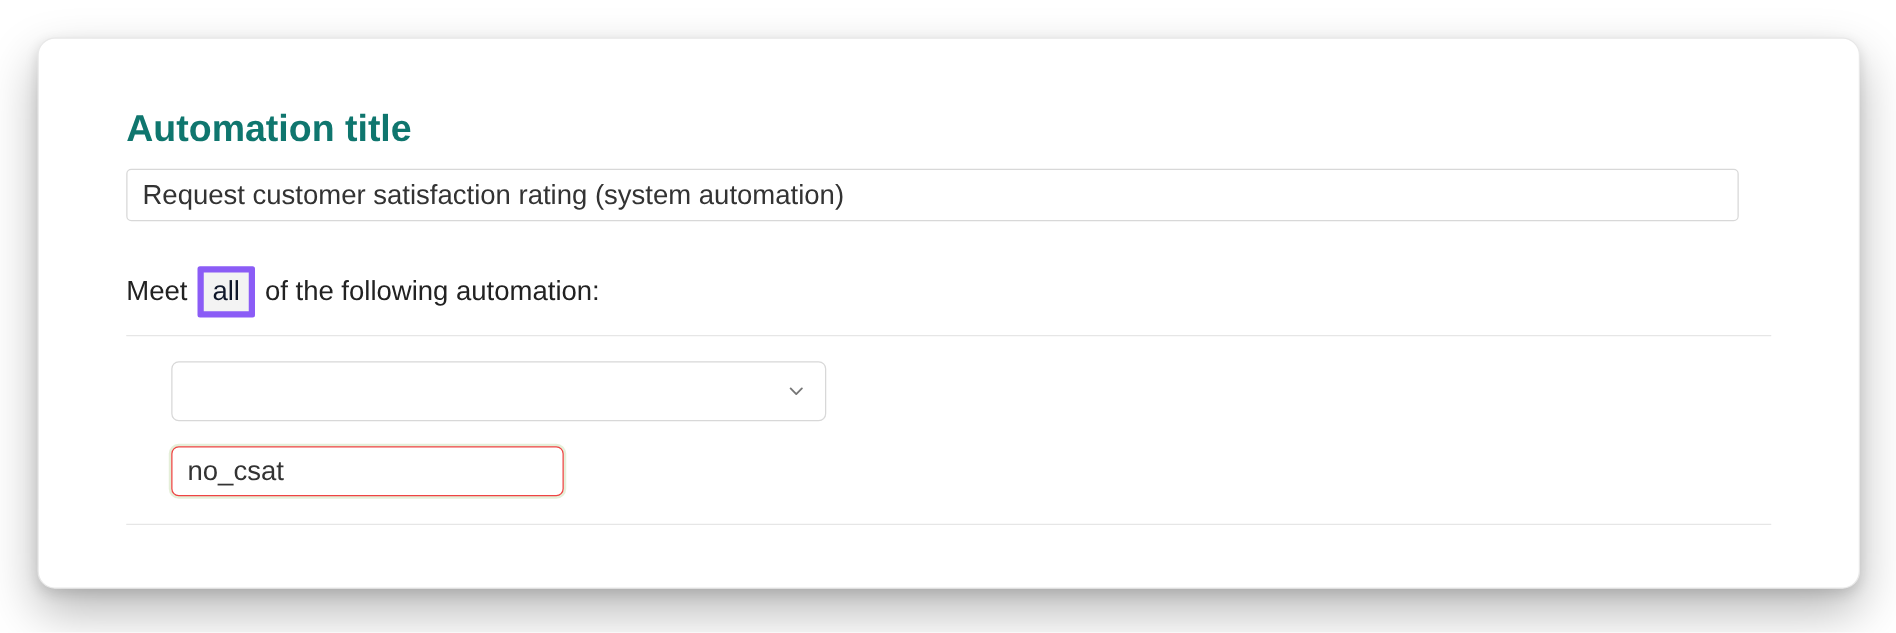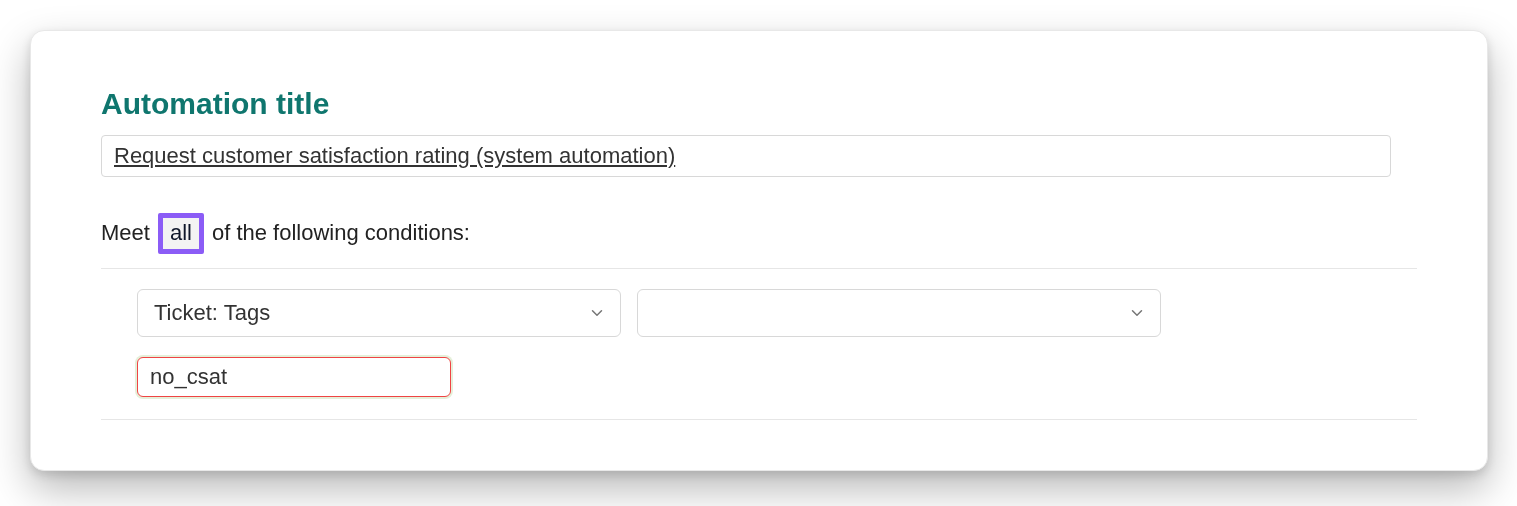--- a/index.html
+++ b/index.html
@@ -26,21 +26,20 @@
       margin-bottom: 14px;
     }
     .title-input {
       width: 1290px;
       font-size: 22px;
       padding: 7px 12px;
       border: 1px solid #d8d8d8;
       border-radius: 4px;
       color: #333;
       background: #fff;
-      text-decoration: underline;
     }
     .meet-row {
       margin-top: 36px;
       font-size: 22px;
       color: #222;
       display: flex;
       align-items: center;
       gap: 8px;
       margin-bottom: 14px;
     }
@@ -116,36 +115,28 @@
 
 <div class="card">
 
   <h2 class="title">Automation title</h2>
 
   <input type="text" class="title-input" value="Request customer satisfaction rating (system automation)" style="">
 
   <div class="meet-row">
     <span>Meet</span>
     <span class="box">all</span>
-    <span>of the following conditions:</span>
+    <span>of the following automation:</span>
   </div>
 
   <hr class="divider">
 
   <div class="condition-block">
     <div class="selects-row">
 
-      <div class="fake-select field">
-        <span>Ticket: Tags</span>
-        <span class="chevron">
-          <svg width="18" height="18" viewBox="0 0 24 24" fill="none" stroke="#767676" stroke-width="2" stroke-linecap="round" stroke-linejoin="round">
-              <polyline points="6 9 12 15 18 9"></polyline>
-            </svg>
-        </span>
-      </div>
 
       <div class="fake-select operator">
         <span class="chevron">
           <svg width="18" height="18" viewBox="0 0 24 24" fill="none" stroke="#767676" stroke-width="2" stroke-linecap="round" stroke-linejoin="round">
               <polyline points="6 9 12 15 18 9"></polyline>
             </svg>
         </span>
       </div>
 
     </div>

